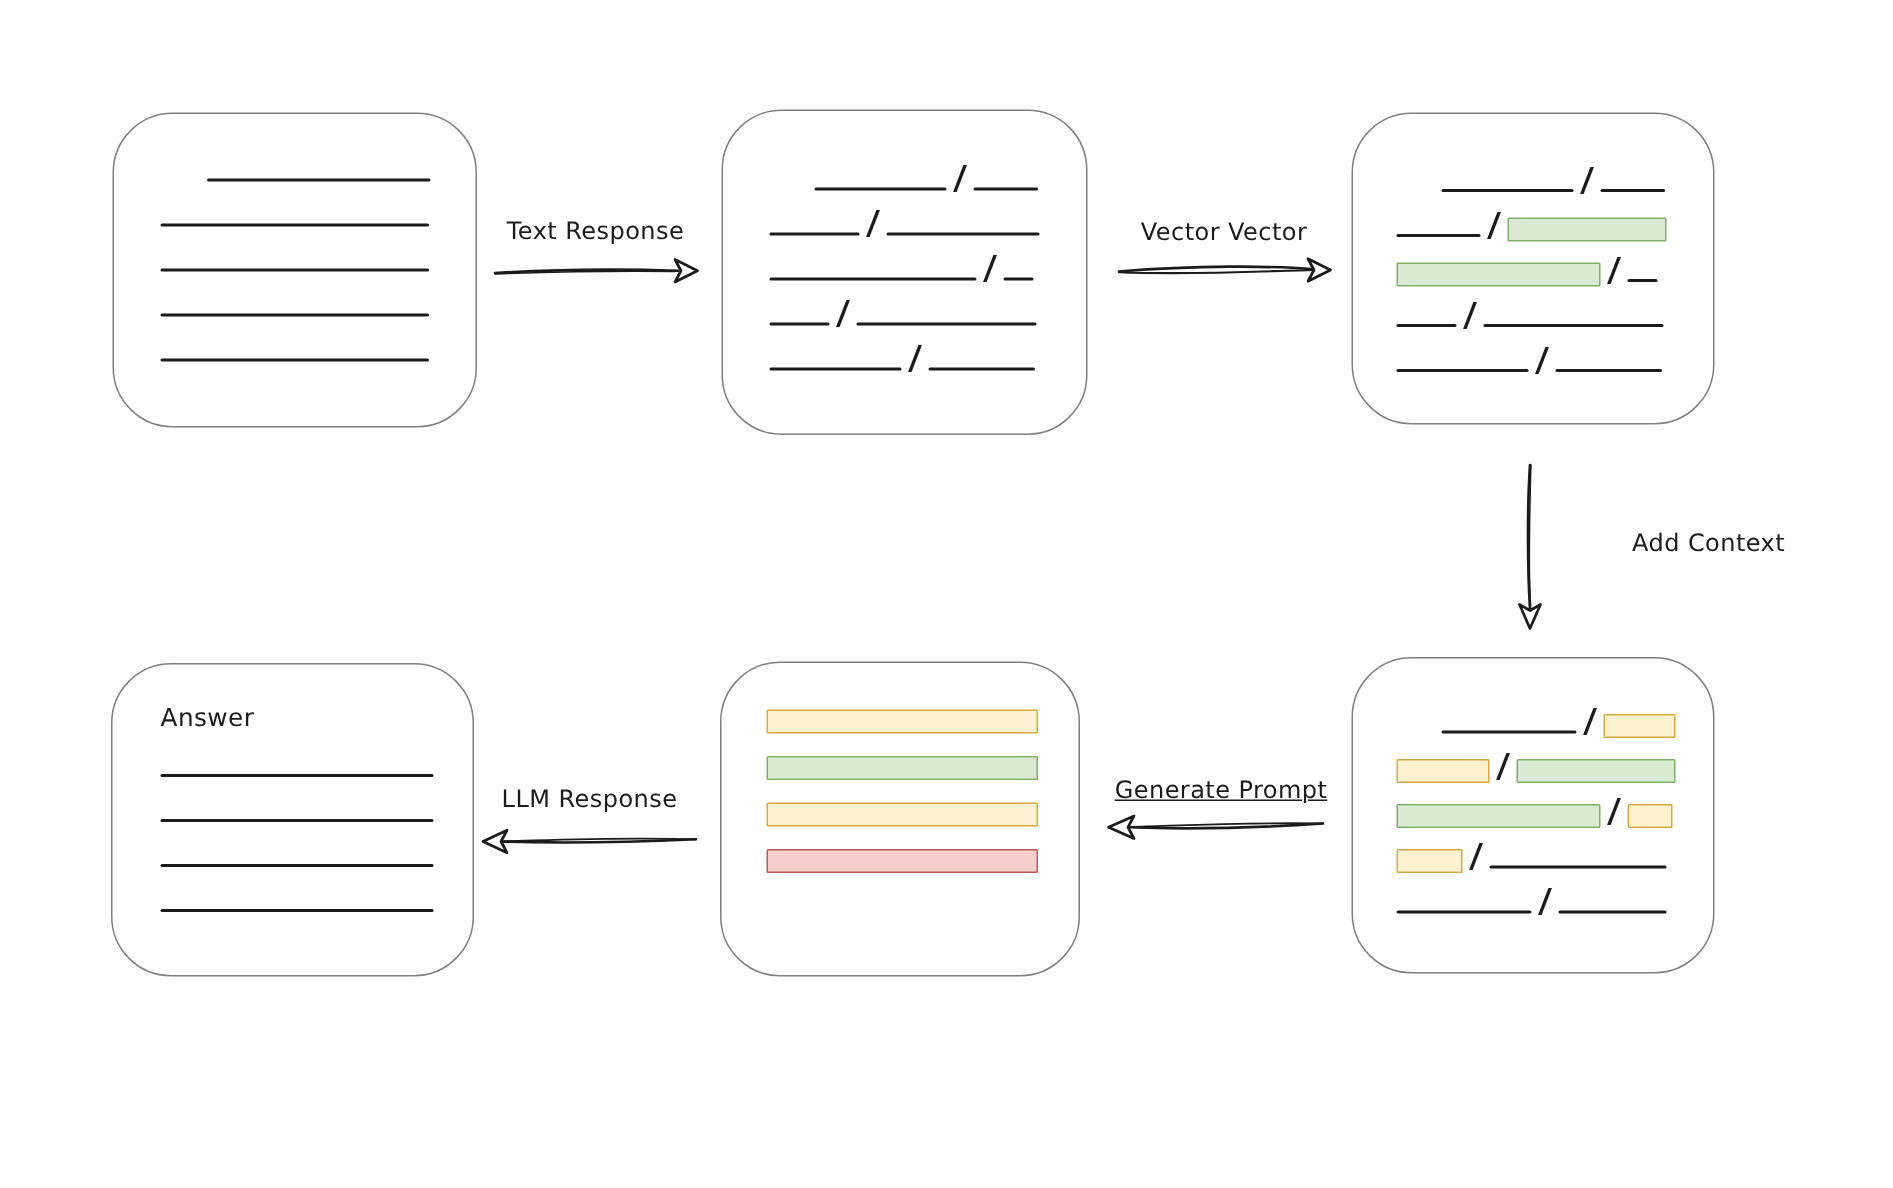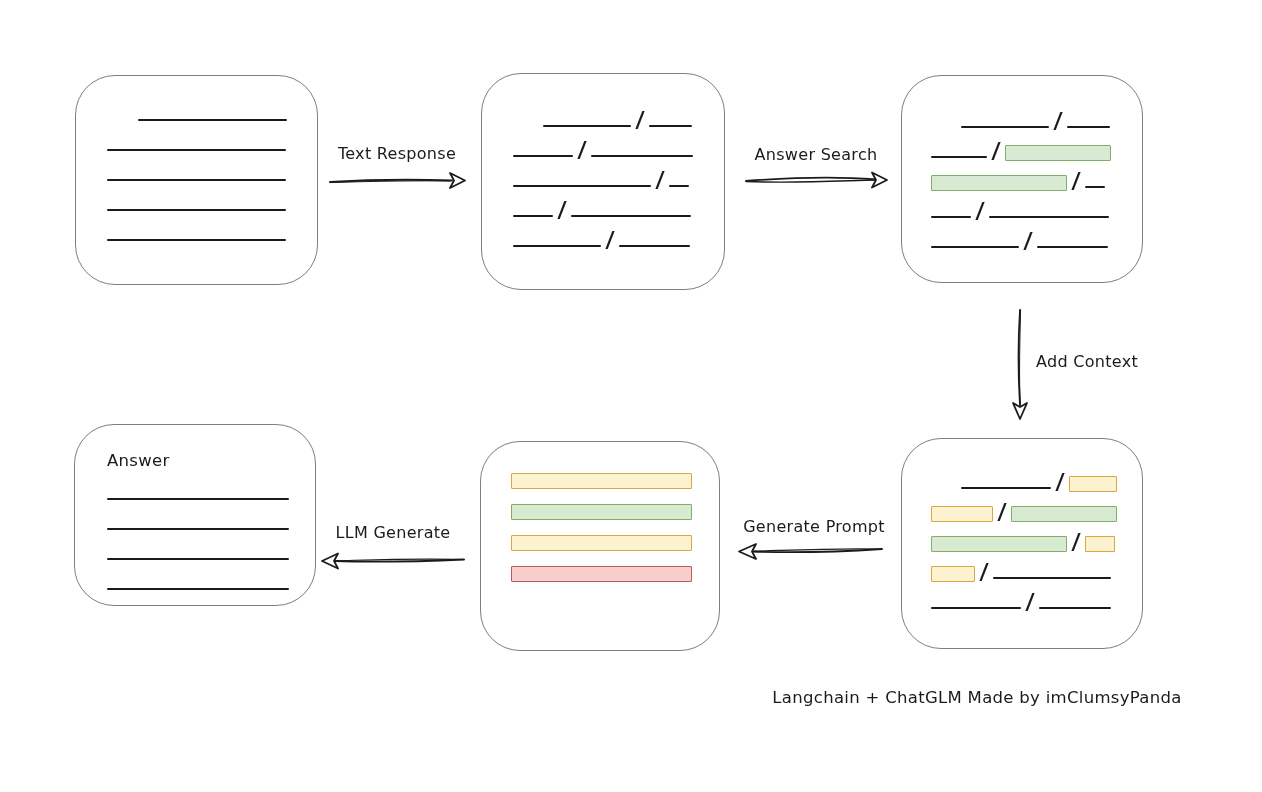--- a/index.html
+++ b/index.html
@@ -5,21 +5,21 @@
   html,body{margin:0;padding:0;background:#fff;}
   .canvas{position:relative;width:1262px;height:792px;background:var(--canvas-bg,#fff);
     font-family:"DejaVu Sans",sans-serif;color:var(--stroke,#1b1b1b);overflow:hidden;}
   .box{position:absolute;border:1.5px solid var(--box-border,#7f7f7f);border-radius:40px;
     background:#fff;box-sizing:border-box;}
   .box-document{left:75px;top:75px;width:243px;height:210px;padding:20px 28px 0 31px;}
   .box-split{left:481px;top:73px;width:244px;height:217px;padding:28px 18px 0 31px;}
   .box-matches{left:901px;top:75px;width:242px;height:208px;padding:27px 12px 0 29px;}
   .box-context{left:901px;top:438px;width:242px;height:211px;padding:25px 12px 0 29px;}
   .box-prompt{left:480px;top:441px;width:240px;height:210px;padding:18px 18px 0 30px;}
-  .box-answer{left:74px;top:424px;width:242px;height:182px;padding:20px 22px 0 32px;}
+  .box-answer{left:74px;top:442px;width:242px;height:209px;padding:20px 22px 0 32px;}
   .row{display:flex;align-items:flex-end;}
   .seg-gap{display:inline-block;height:1px;}
   .seg-line{display:inline-block;height:2px;background:var(--stroke,#1b1b1b);
     margin-bottom:5px;border-radius:1px;}
   .seg-slash{font-size:22px;line-height:1;margin:0 5px 1px;font-weight:bold;
     transform:skewX(-4deg);}
   .seg-rect{display:inline-block;height:14px;border:1.5px solid;margin-bottom:2px;
     border-radius:1px;box-sizing:content-box;}
   .c-green{background:var(--green-fill,#d9ead3);border-color:var(--green-stroke,#7fae65);}
   .c-yellow{background:var(--yellow-fill,#fcf2cf);border-color:var(--yellow-stroke,#d6a844);}
@@ -172,42 +172,41 @@
       </div>
     </div>
 
   <div class="arrow-label" style="left:326px;top:144px;width:142px;">Text Response</div>
   <svg class="arrow" style="left:326px;top:164px;" width="142" height="30">
     <path d="M4,18 C 45,15.5 95,15.5 126,16.5" stroke-width="1.8"></path>
     <path d="M4,18.6 C 50,17 100,16.6 124,17" stroke-width="1"></path>
     <polygon points="124,9 139,16.5 124,24 128,16.5"></polygon>
   </svg>
 
-  <div class="arrow-label" style="left:742px;top:145px;width:148px;">Answer Search</div>
+  <div class="arrow-label" style="left:742px;top:145px;width:148px;">Vector Vector</div>
   <svg class="arrow" style="left:742px;top:164px;" width="148" height="30">
     <path d="M4,17 C 55,13 105,13 134,15.5" stroke-width="1.8"></path>
     <path d="M4,17.5 C 55,19.5 105,16.5 134,16" stroke-width="1.4"></path>
     <polygon points="130,8.5 145,16 130,23.5 134,16"></polygon>
   </svg>
 
-  <div class="arrow-label" style="left:1036px;top:352px;text-align:left;">Add Context</div>
+  <div class="arrow-label" style="left:1088px;top:352px;text-align:left;">Add Context</div>
   <svg class="arrow" style="left:1004px;top:306px;" width="32" height="118">
     <path d="M16,4 C 14,35 14.5,75 16,100" stroke-width="1.8"></path>
     <path d="M16.6,4 C 15.6,40 15,78 16.4,98" stroke-width="1"></path>
     <polygon points="9,97 16,113 23,97 16,101"></polygon>
   </svg>
 
-  <div class="arrow-label" style="left:734px;top:517px;width:160px;">Generate Prompt</div>
+  <div class="arrow-label" style="left:734px;top:517px;width:160px;text-decoration:underline;">Generate Prompt</div>
   <svg class="arrow" style="left:734px;top:536px;" width="152" height="30">
     <path d="M148,13 C 95,16.5 45,16.5 18,15.5" stroke-width="1.8"></path>
     <path d="M148,13 C 95,12 50,14.5 20,15.2" stroke-width="1.2"></path>
     <polygon points="22,8 5,15.5 22,23 18,15.5"></polygon>
   </svg>
 
-  <div class="arrow-label" style="left:318px;top:523px;width:150px;">LLM Generate</div>
+  <div class="arrow-label" style="left:318px;top:523px;width:150px;">LLM Response</div>
   <svg class="arrow" style="left:318px;top:546px;" width="150" height="30">
     <path d="M146,13.5 C 90,16 45,16 16,15" stroke-width="1.8"></path>
     <path d="M146,13.5 C 95,12 50,14 18,14.8" stroke-width="1.2"></path>
     <polygon points="20,7.5 4,15 20,22.5 16,15"></polygon>
   </svg>
 
-  <div class="credit">Langchain + ChatGLM Made by imClumsyPanda</div>
 </div>
 
 </body></html>

